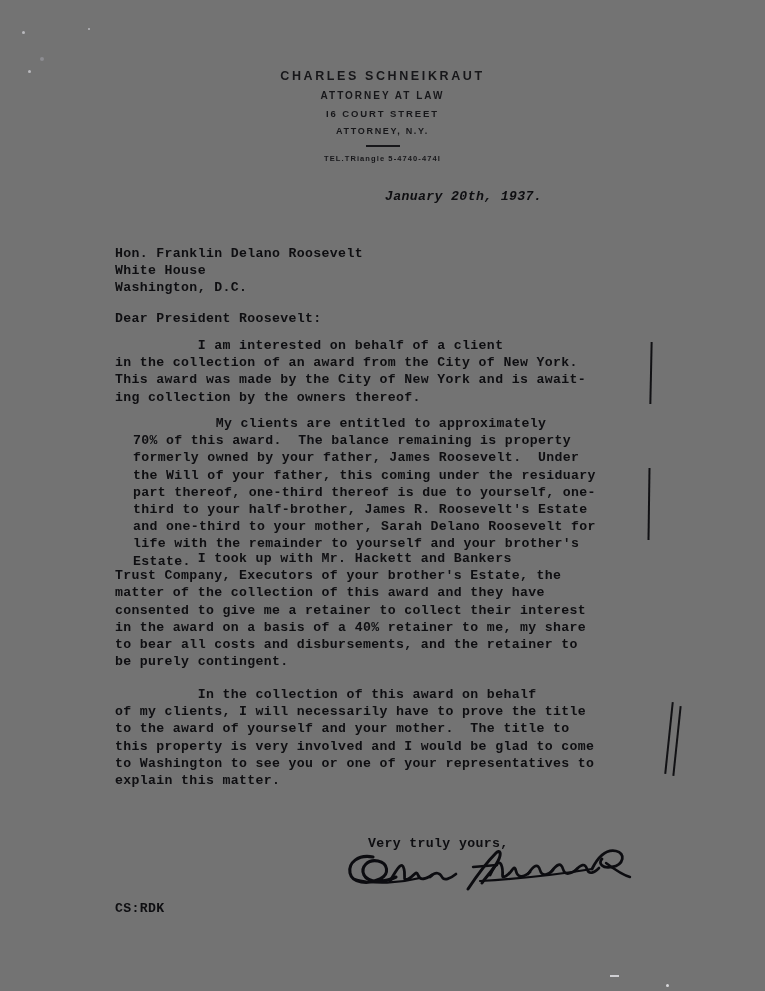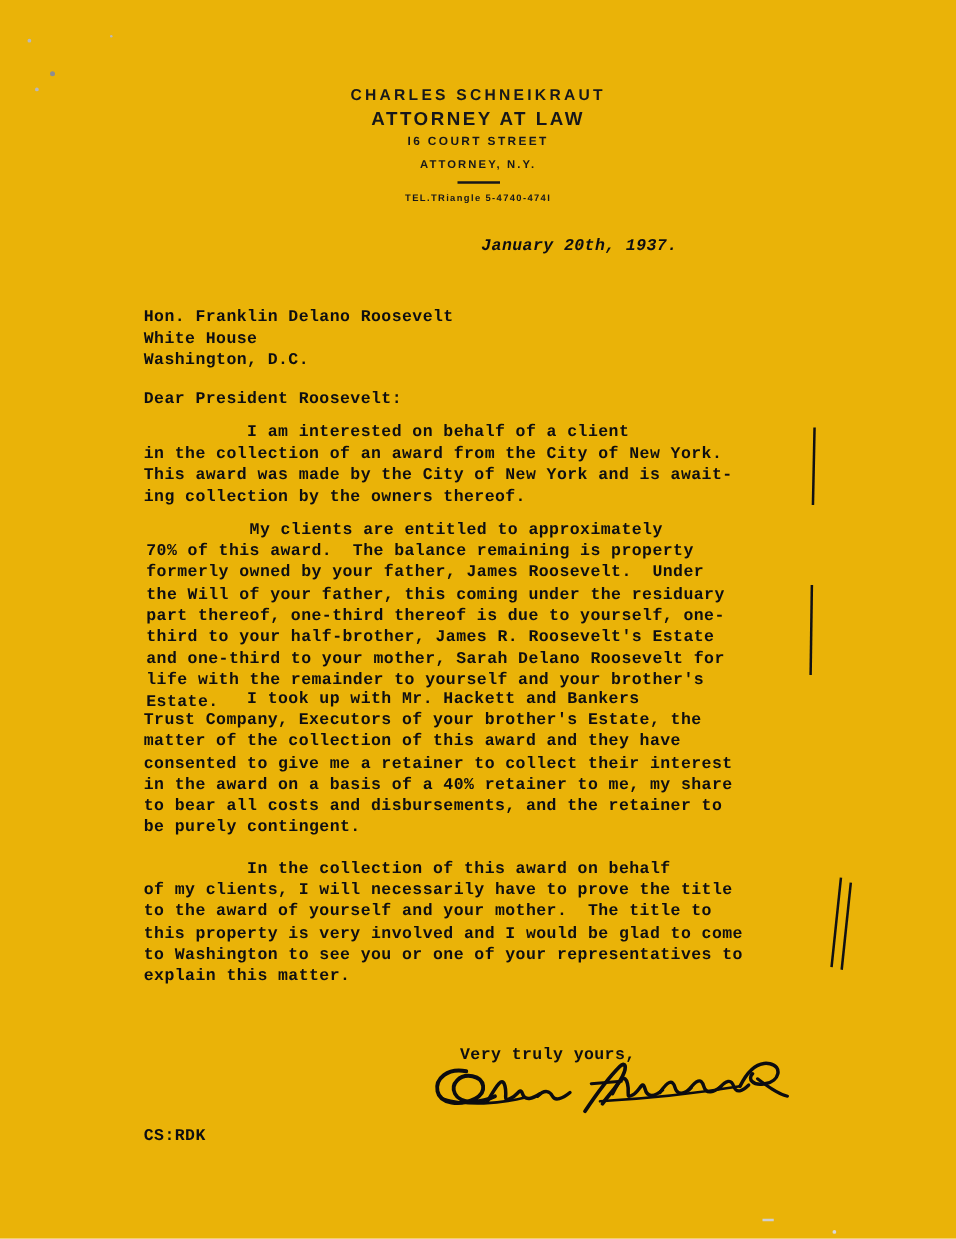--- a/index.html
+++ b/index.html
@@ -9,21 +9,21 @@
     background: #ffffff;
   }
   body {
     font-family: "Liberation Mono", "DejaVu Sans Mono", monospace;
     -webkit-font-smoothing: none;
   }
   #page {
     position: relative;
     width: 765px;
     height: 991px;
-    background: #eab308;
+    background: #737373;
     overflow: hidden;
   }
 
   
   .speck {
     position: absolute;
     background: #b9b9bd;
     border-radius: 50%;
     pointer-events: none;
   }
@@ -41,21 +41,21 @@
     font-family: "Liberation Sans", "DejaVu Sans", sans-serif;
     white-space: pre;
   }
   #lh-name {
     font-size: 12.5px;
     font-weight: bold;
     letter-spacing: 2.6px;
     line-height: 16px;
   }
   #lh-role {
-    font-size: 15px;
+    font-size: 10px;
     font-weight: bold;
     letter-spacing: 2.0px;
     line-height: 15px;
     margin-top: 4px;
   }
   #lh-street {
     font-size: 9.5px;
     font-weight: bold;
     letter-spacing: 1.9px;
     line-height: 15px;
@@ -92,21 +92,21 @@
     font-weight: bold;
     line-height: 17.2px;
     letter-spacing: 0.35px;
     white-space: pre;
   }
 
   #date-line   { left: 385px; top: 188px; font-style: italic; }
   #addressee   { left: 115px; top: 245px; }
   #salutation  { left: 115px; top: 310px; }
   #para-1      { left: 115px; top: 337px; }
-  #para-2      { left: 117px; top: 415px; }
+  #para-2      { left: 133px; top: 415px; }
   #para-3      { left: 115px; top: 550px; }
   #para-4      { left: 115px; top: 686px; }
   #para-5      { left: 115px; top: 790px; }
   #closing     { left: 368px; top: 835px; }
   #initials    { left: 115px; top: 900px; }
 
   
   .margin-mark {
     position: absolute;
     background: #111114;

